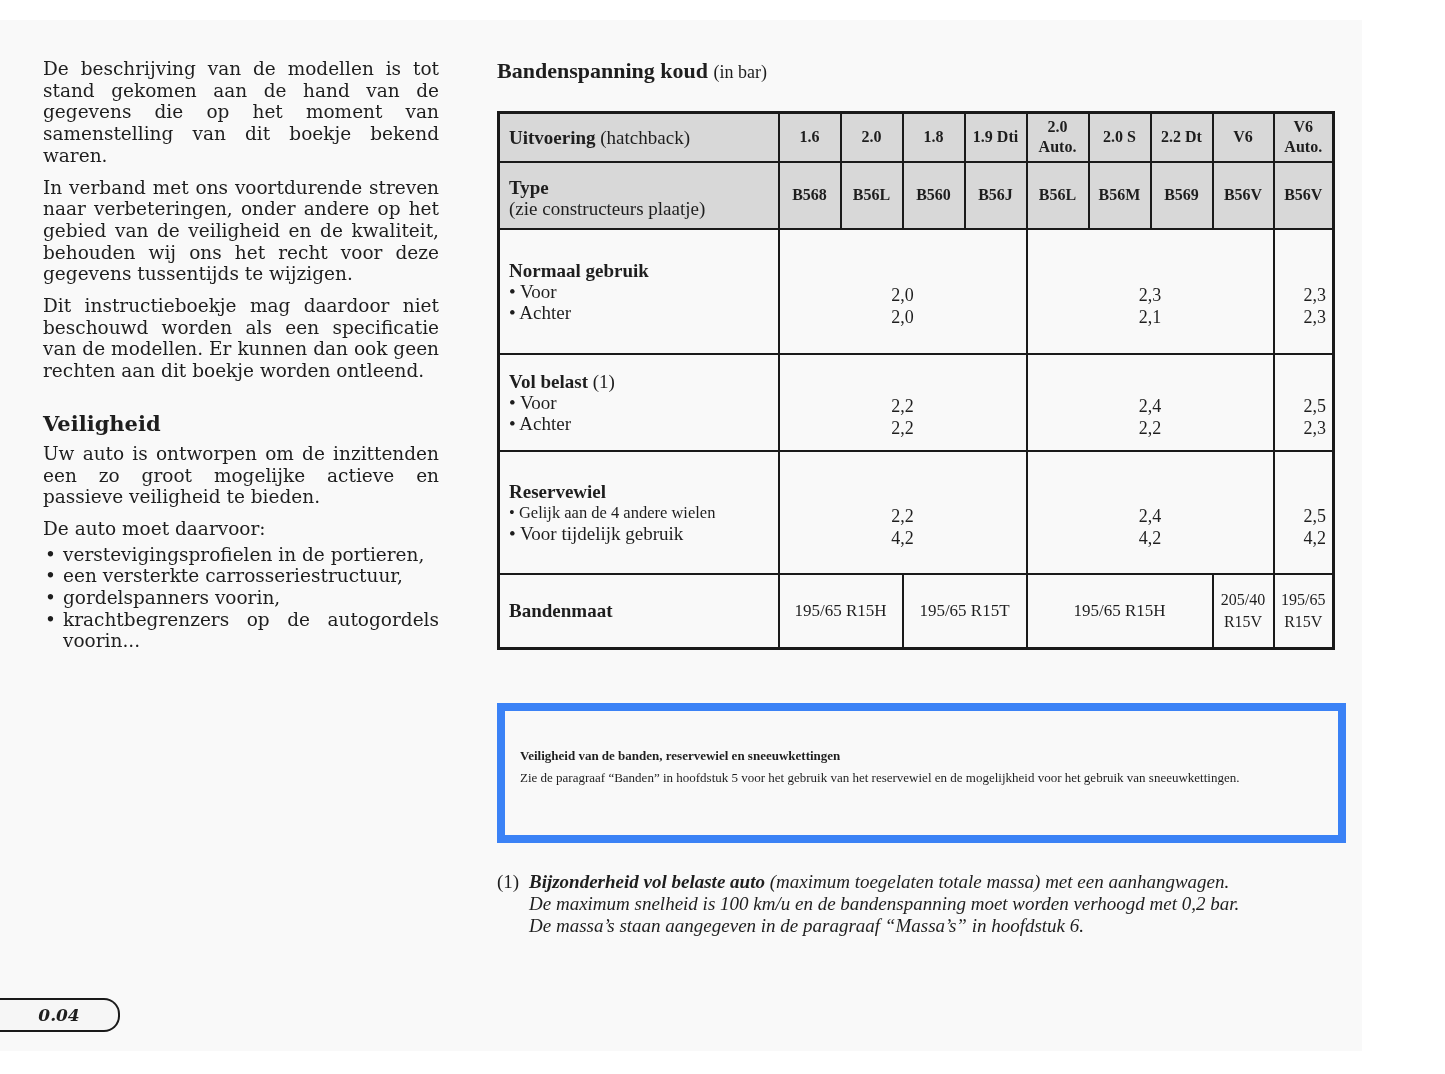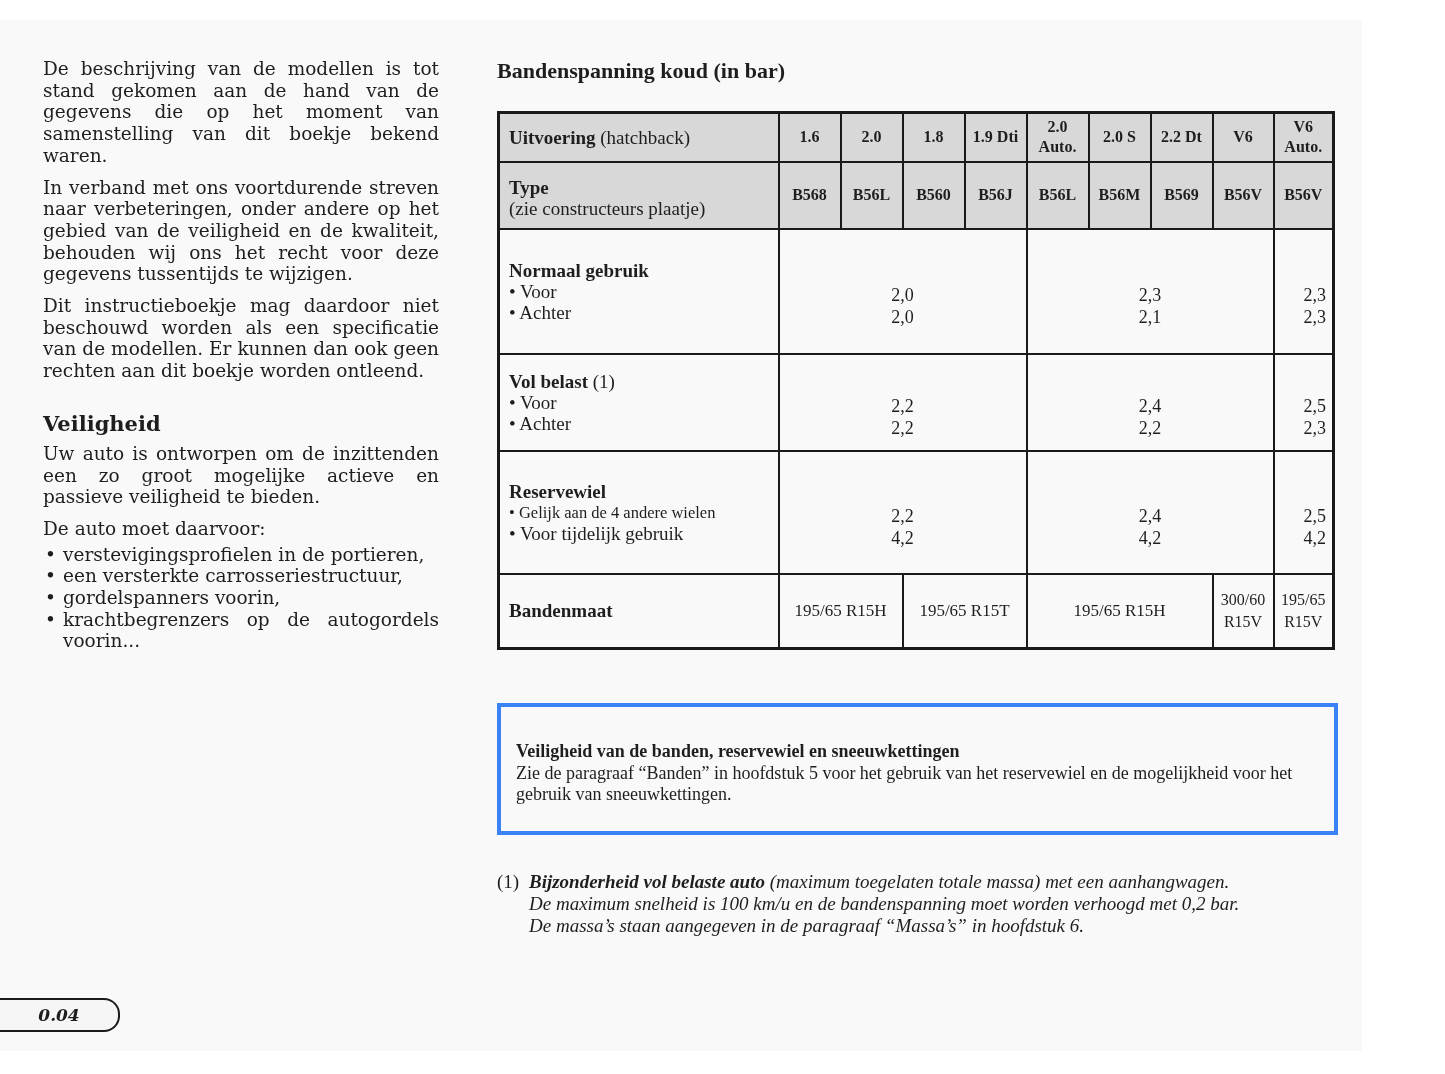--- a/index.html
+++ b/index.html
@@ -11,37 +11,37 @@
   .leftcol { position:absolute; left:43px; top:58px; width:396px; font-size:18.5px; line-height:21.7px; }
   .leftcol p { margin:0 0 10px 0; text-align:justify; }
   .leftcol h2 { font-size:21px; font-weight:bold; margin:30px 0 7px 0; line-height:24px; }
   .leftcol ul { list-style:none; margin:0; padding:0; }
   .leftcol li { position:relative; padding-left:20px; text-align:justify; }
   .leftcol li::before { content:"•"; position:absolute; left:2px; top:0; }
 
   
   .title { position:absolute; left:497px; top:58px; font-family:"Liberation Serif", serif; font-size:22px; }
   .title b { font-weight:bold; }
-  .title span.light { font-weight:bold; font-size:22px; }
+  .title span.light { font-weight:normal; font-size:18px; }
 
   table.spec { position:absolute; left:497px; top:111px; border-collapse:collapse;
                border:3px solid #1a1a1a; font-family:"Liberation Serif", serif; table-layout:fixed; }
   table.spec td { border:2px solid #1a1a1a; padding:0; vertical-align:middle; font-size:17px; }
   table.spec tr.head td { background:#d8d8d8; }
   table.spec td.lbl { padding-left:9px; font-size:19px; line-height:21px; }
   table.spec td.num { text-align:center; font-weight:bold; font-size:16px; line-height:20px; }
   table.spec td.val { text-align:center; font-size:18px; line-height:22px; }
   table.spec td.valr { text-align:right; padding-right:6px; font-size:18px; line-height:22px; }
   table.spec td.val .pad, table.spec td.valr .pad { padding-top:30px; }
   .bold { font-weight:bold; }
   .sm { font-size:16.5px; }
   .tire { text-align:center; font-size:17px; line-height:22px; }
 
   .notebox { position:absolute; left:497px; top:703px; width:833px; height:124px;
-             border:4px solid #3b82f6; font-family:"Liberation Serif", serif; font-size:18px; line-height:21.5px; }
+             border:8px solid #3b82f6; font-family:"Liberation Serif", serif; font-size:13px; line-height:21.5px; }
   .notebox .inner { position:absolute; left:15px; top:34px; right:12px; }
 
   .footnote { position:absolute; left:497px; top:871px; width:840px; font-family:"Liberation Serif", serif;
               font-size:19px; line-height:22px; }
   .footnote .num { position:absolute; left:0; top:0; }
   .footnote .body { margin-left:32px; }
   .footnote p { margin:0;font-style:italic; }
 
   .pagenum { position:absolute; left:0; top:998px; width:118px; height:30px; border:2px solid #1a1a1a;
              border-left:none; border-radius:0 16px 16px 0; background:#f6f6f6;
@@ -186,21 +186,21 @@
           <div>4,2</div>
     </td>
   </tr>
 
 
   <tr style="height:75px">
     <td class="lbl bold">Bandenmaat</td>
     <td class="tire" colspan="2">195/65 R15H</td>
     <td class="tire" colspan="2">195/65 R15T</td>
     <td class="tire" colspan="3">195/65 R15H</td>
-    <td class="tire" style="font-size:16px"><span>300/60</span><br><span>R15V</span></td>
+    <td class="tire" style="font-size:16px"><span>205/40</span><br><span>R15V</span></td>
     <td class="tire" style="font-size:16px"><span>195/65</span><br><span>R15V</span></td>
   </tr>
 </tbody>
   </table>
 
 <div class="notebox">
   <div class="inner">
     <div class="bold">Veiligheid van de banden, reservewiel en sneeuwkettingen</div>
     <div>Zie de paragraaf “Banden” in hoofdstuk 5 voor het gebruik van het reservewiel en de mogelijkheid voor het gebruik van sneeuwkettingen.</div>
   </div>

